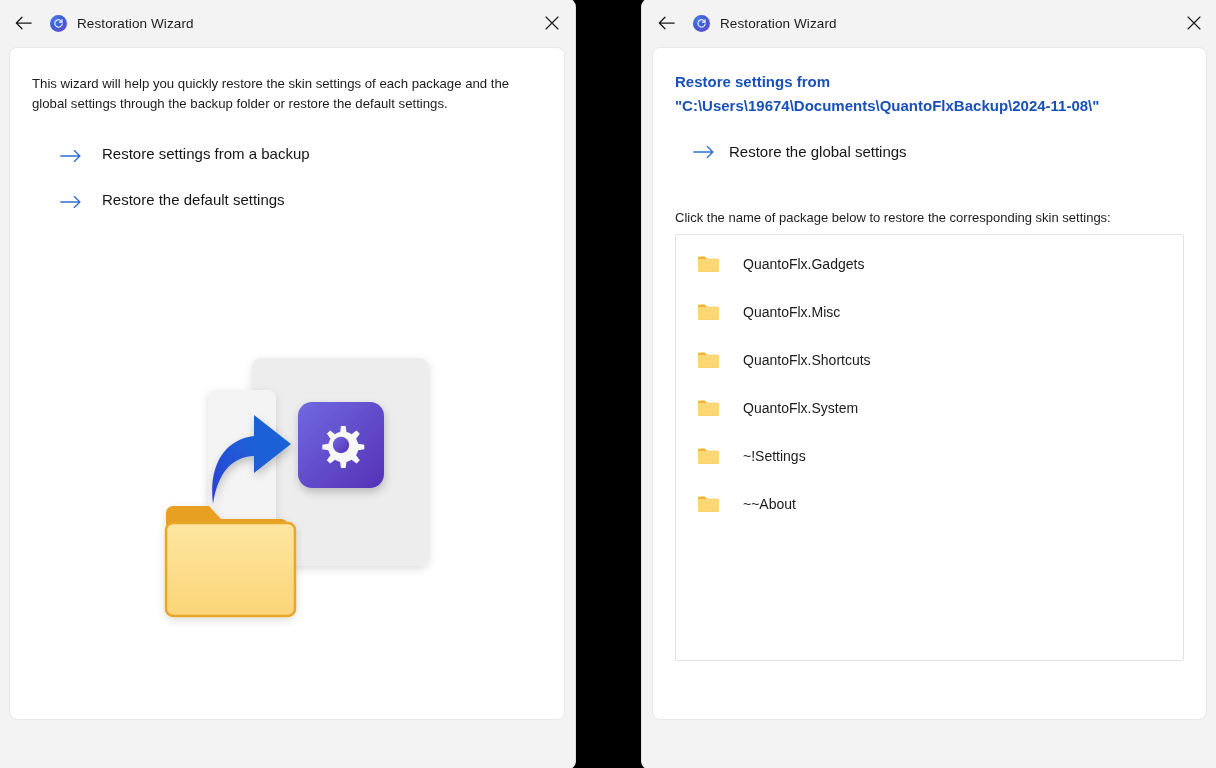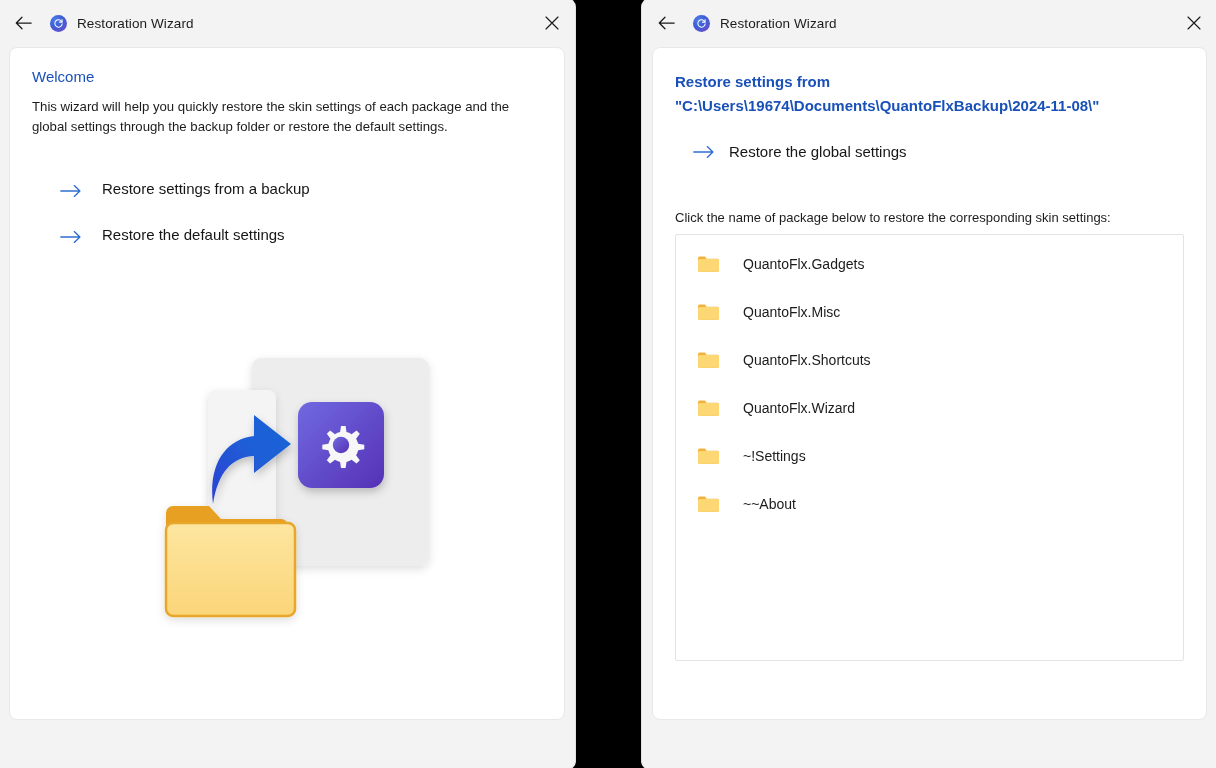--- a/index.html
+++ b/index.html
@@ -88,21 +88,21 @@
   }
 
   .intro {
     margin-top: 12px;
     font-size: 13.2px;
     line-height: 20px;
     color: #1c1c1c;
     max-width: 530px;
   }
 
-  .action-list { margin-top: 42px; }
+  .action-list { margin-top: 30px; }
   .action { display: flex; align-items: flex-start; margin-bottom: 24px; }
   .arrow-ico {
     flex: 0 0 auto;
     width: 24px; height: 22px;
     margin-left: 28px;
     display: flex; align-items: center; justify-content: flex-start;
     color: #2f6fd0;
     padding-top: 2px;
   }
   .action-body { margin-left: 18px; }
@@ -205,21 +205,20 @@
       <div class="title-text">Restoration Wizard</div>
       <div class="close-btn">
         <svg width="14" height="14" viewBox="0 0 14 14" aria-hidden="true">
           <path d="M1 1 L13 13 M13 1 L1 13" fill="none" stroke="currentColor" stroke-width="1.15" stroke-linecap="round"></path>
         </svg>
       </div>
     </div>
 
     <div class="card">
       <div class="pad">
-        <div class="heading-link">Welcome</div>
         <div class="intro">This wizard will help you quickly restore the skin settings of each package and the global settings through the backup folder or restore the default settings.</div>
 
         <div class="action-list">
 
           <div class="action">
             <span class="arrow-ico">
               <svg width="22" height="14" viewBox="0 0 22 14" aria-hidden="true">
                 <path d="M0.8 7 H19.8 M14.3 1.6 L19.9 7 L14.3 12.4" fill="none" stroke="currentColor" stroke-width="1.35" stroke-linecap="round" stroke-linejoin="round"></path>
               </svg>
             </span>
@@ -362,21 +361,21 @@
             <span class="list-label">QuantoFlx.Shortcuts</span>
           </div>
 
           <div class="list-item">
             <span class="folder-ico">
               <svg width="22" height="18" viewBox="0 0 22 18" aria-hidden="true">
                 <path d="M1 3.2 a1.6 1.6 0 0 1 1.6 -1.6 h5.2 l2 2.2 h10.6 a1.6 1.6 0 0 1 1.6 1.6 v9.8 a1.6 1.6 0 0 1 -1.6 1.6 h-17.8 a1.6 1.6 0 0 1 -1.6 -1.6 z" fill="#f2b33c"></path>
                 <path d="M1 5.6 a1.6 1.6 0 0 1 1.6 -1.6 h17.8 a1.6 1.6 0 0 1 1.6 1.6 v9.6 a1.6 1.6 0 0 1 -1.6 1.6 h-17.8 a1.6 1.6 0 0 1 -1.6 -1.6 z" fill="#fcd773"></path>
               </svg>
             </span>
-            <span class="list-label">QuantoFlx.Wizard</span>
+            <span class="list-label">QuantoFlx.System</span>
           </div>
 
           <div class="list-item">
             <span class="folder-ico">
               <svg width="22" height="18" viewBox="0 0 22 18" aria-hidden="true">
                 <path d="M1 3.2 a1.6 1.6 0 0 1 1.6 -1.6 h5.2 l2 2.2 h10.6 a1.6 1.6 0 0 1 1.6 1.6 v9.8 a1.6 1.6 0 0 1 -1.6 1.6 h-17.8 a1.6 1.6 0 0 1 -1.6 -1.6 z" fill="#f2b33c"></path>
                 <path d="M1 5.6 a1.6 1.6 0 0 1 1.6 -1.6 h17.8 a1.6 1.6 0 0 1 1.6 1.6 v9.6 a1.6 1.6 0 0 1 -1.6 1.6 h-17.8 a1.6 1.6 0 0 1 -1.6 -1.6 z" fill="#fcd773"></path>
               </svg>
             </span>
             <span class="list-label">~!Settings</span>

